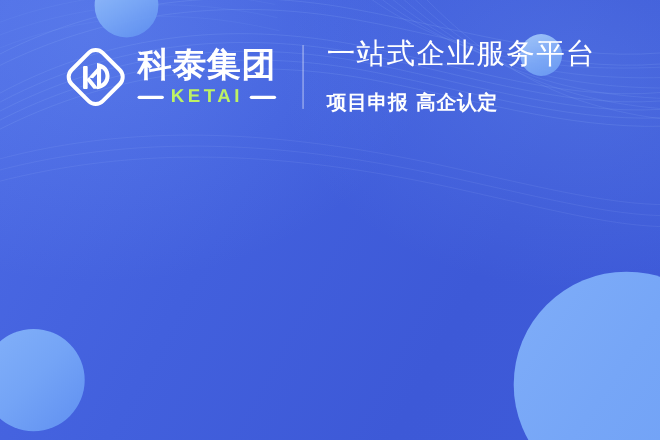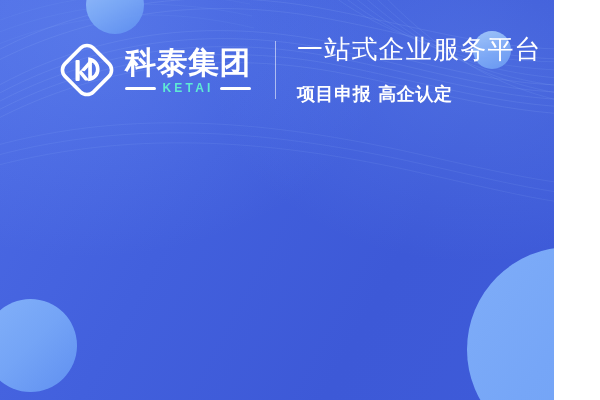--- a/index.html
+++ b/index.html
@@ -2,21 +2,21 @@
 <html><head>
 <meta charset="utf-8">
 <style>
   html, body {
     margin: 0;
     padding: 0;
     background: #ffffff;
   }
   #banner {
     position: relative;
-    width: 554px;
+    width: 600px;
     height: 400px;
     overflow: hidden;
     background: #4160DC;
     font-family: "Liberation Sans", "DejaVu Sans", sans-serif;
     -webkit-font-smoothing: antialiased;
   }
 
   
   .bg-base {
     position: absolute;
@@ -125,42 +125,42 @@
   }
   .wordmark-en .rule {
     height: 3px;
     background: #ffffff;
     flex: 1 1 auto;
     min-width: 11px;
     border-radius: 2px;
   }
   .wordmark-en .txt {
     font-family: "Liberation Sans", sans-serif;
-    font-size: 12px;
-    font-weight: 700;
-    color: #5eead4;
+    font-size: 17px;
+    font-weight: 700;
+    color: #bef264;
     letter-spacing: 3.2px;
     white-space: nowrap;
   }
 
   .divider {
     width: 1px;
     height: 58px;
     background: rgba(255,255,255,0.55);
     margin: 0 21px 0 24px;
     flex: 0 0 auto;
   }
 
   .tagline {
     display: flex;
     flex-direction: column;
     justify-content: center;
   }
   .tagline-main {
-    font-family: Liberation Serif, serif;
+    font-family: Liberation Mono, monospace;
     font-size: 26px;
     font-weight: 400;
     color: #ffffff;
     letter-spacing: 1.2px;
     line-height: 1.18;
     white-space: nowrap;
   }
   .tagline-sub {
     font-family: "DejaVu Sans", "Liberation Sans", sans-serif;
     font-size: 18px;

